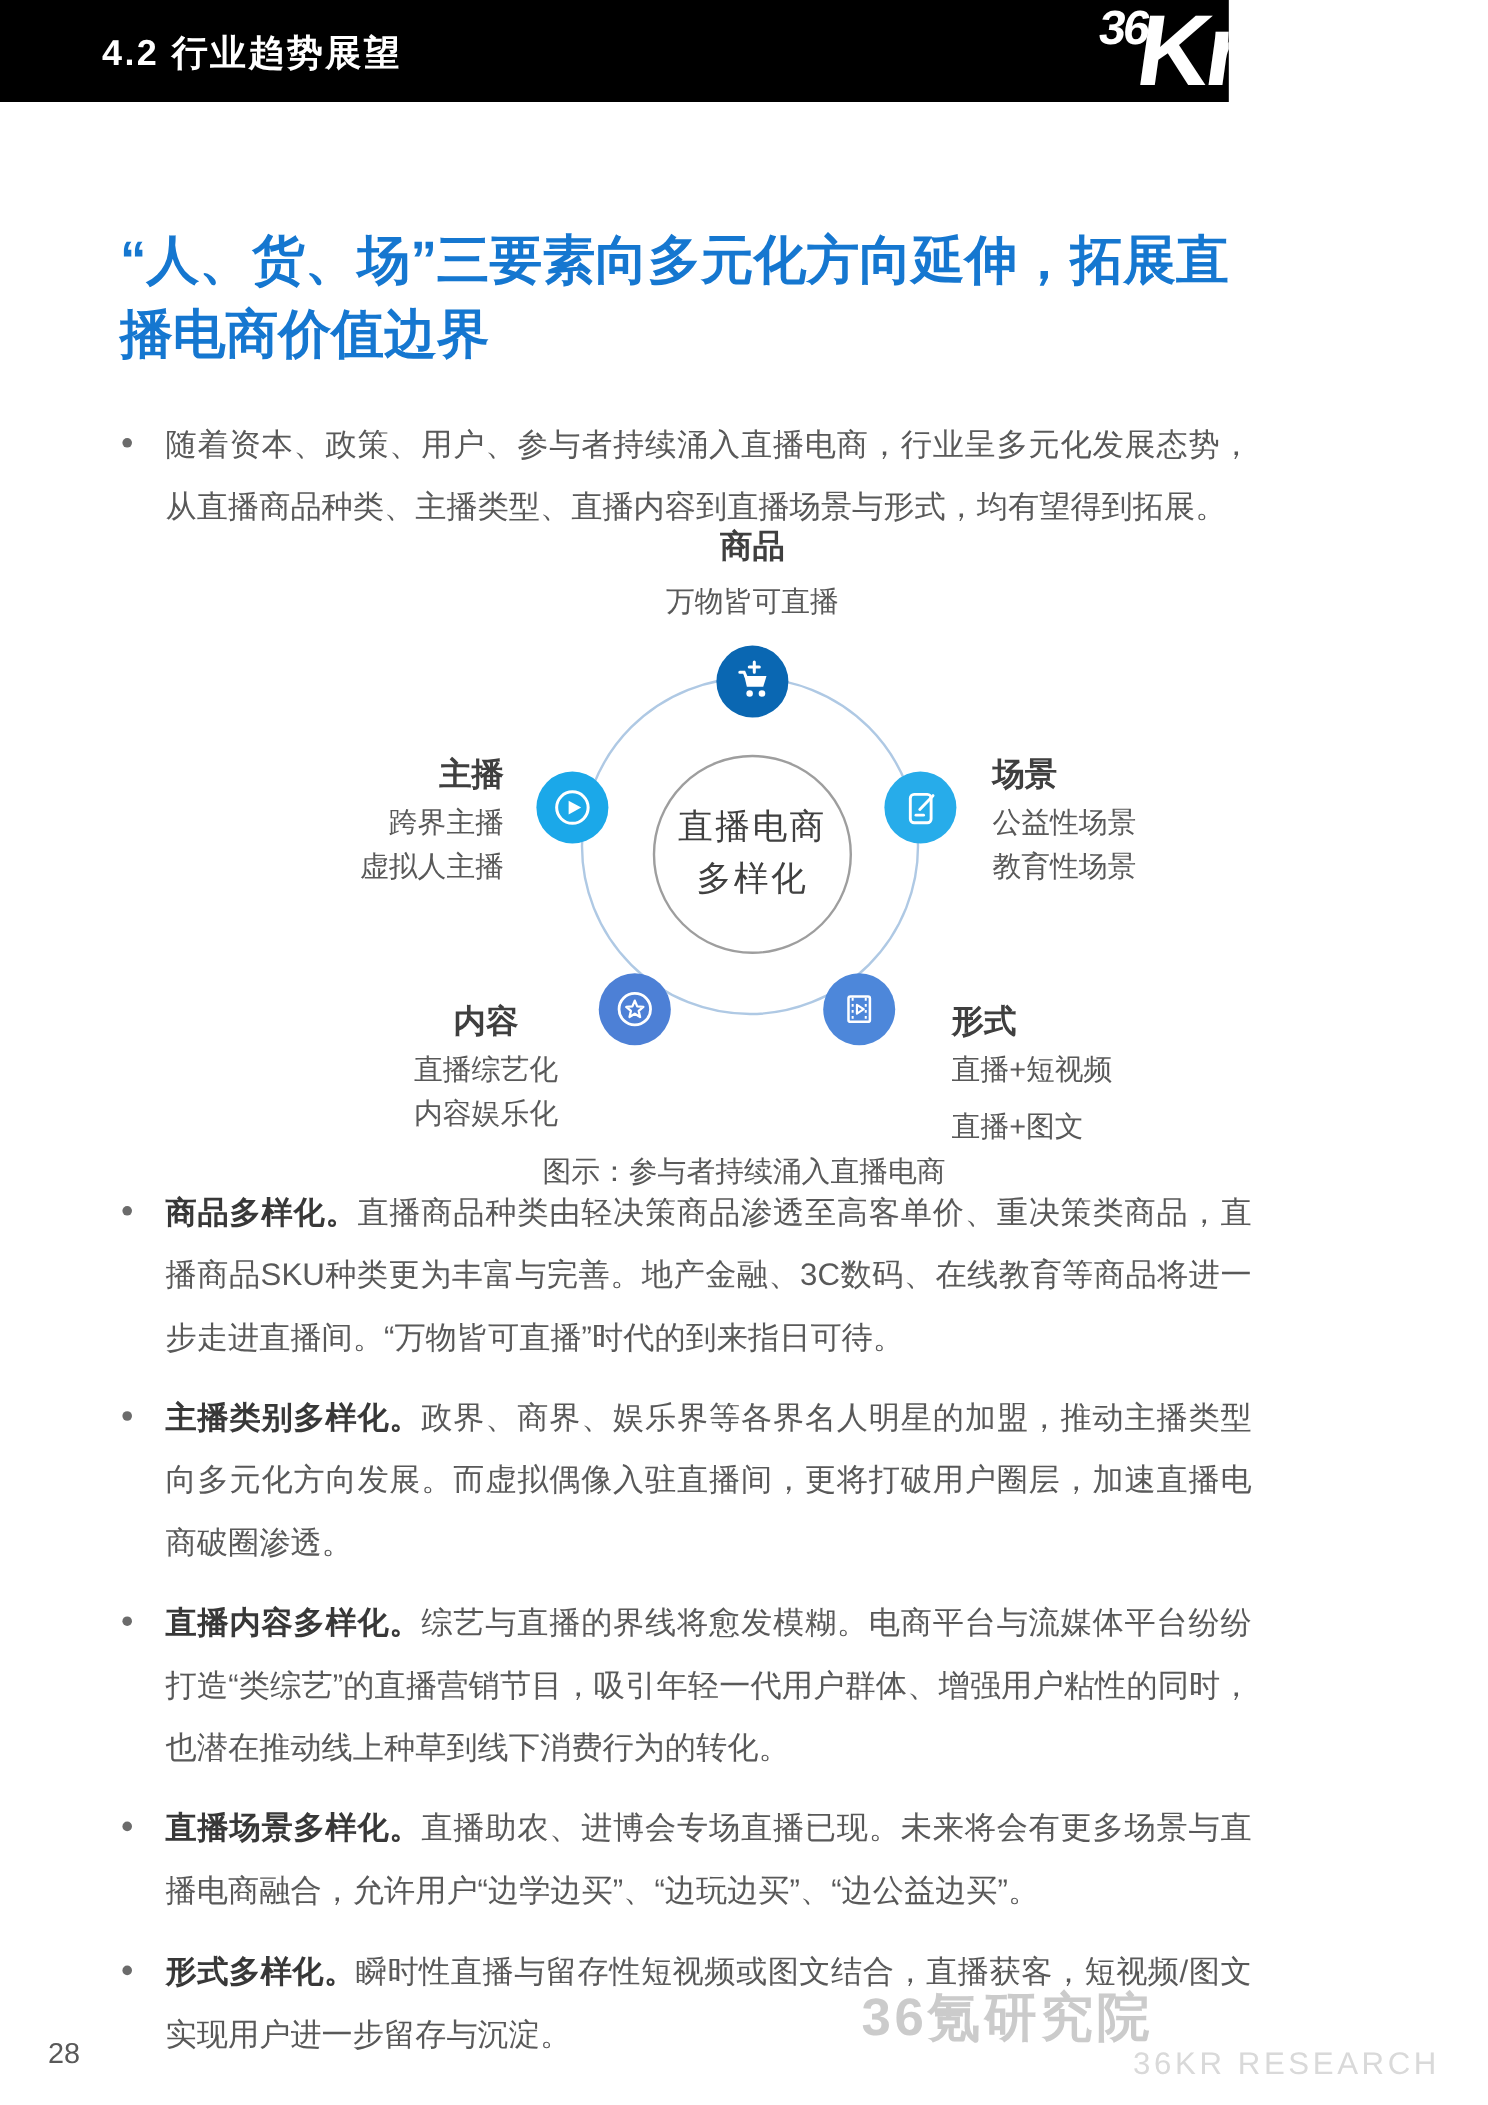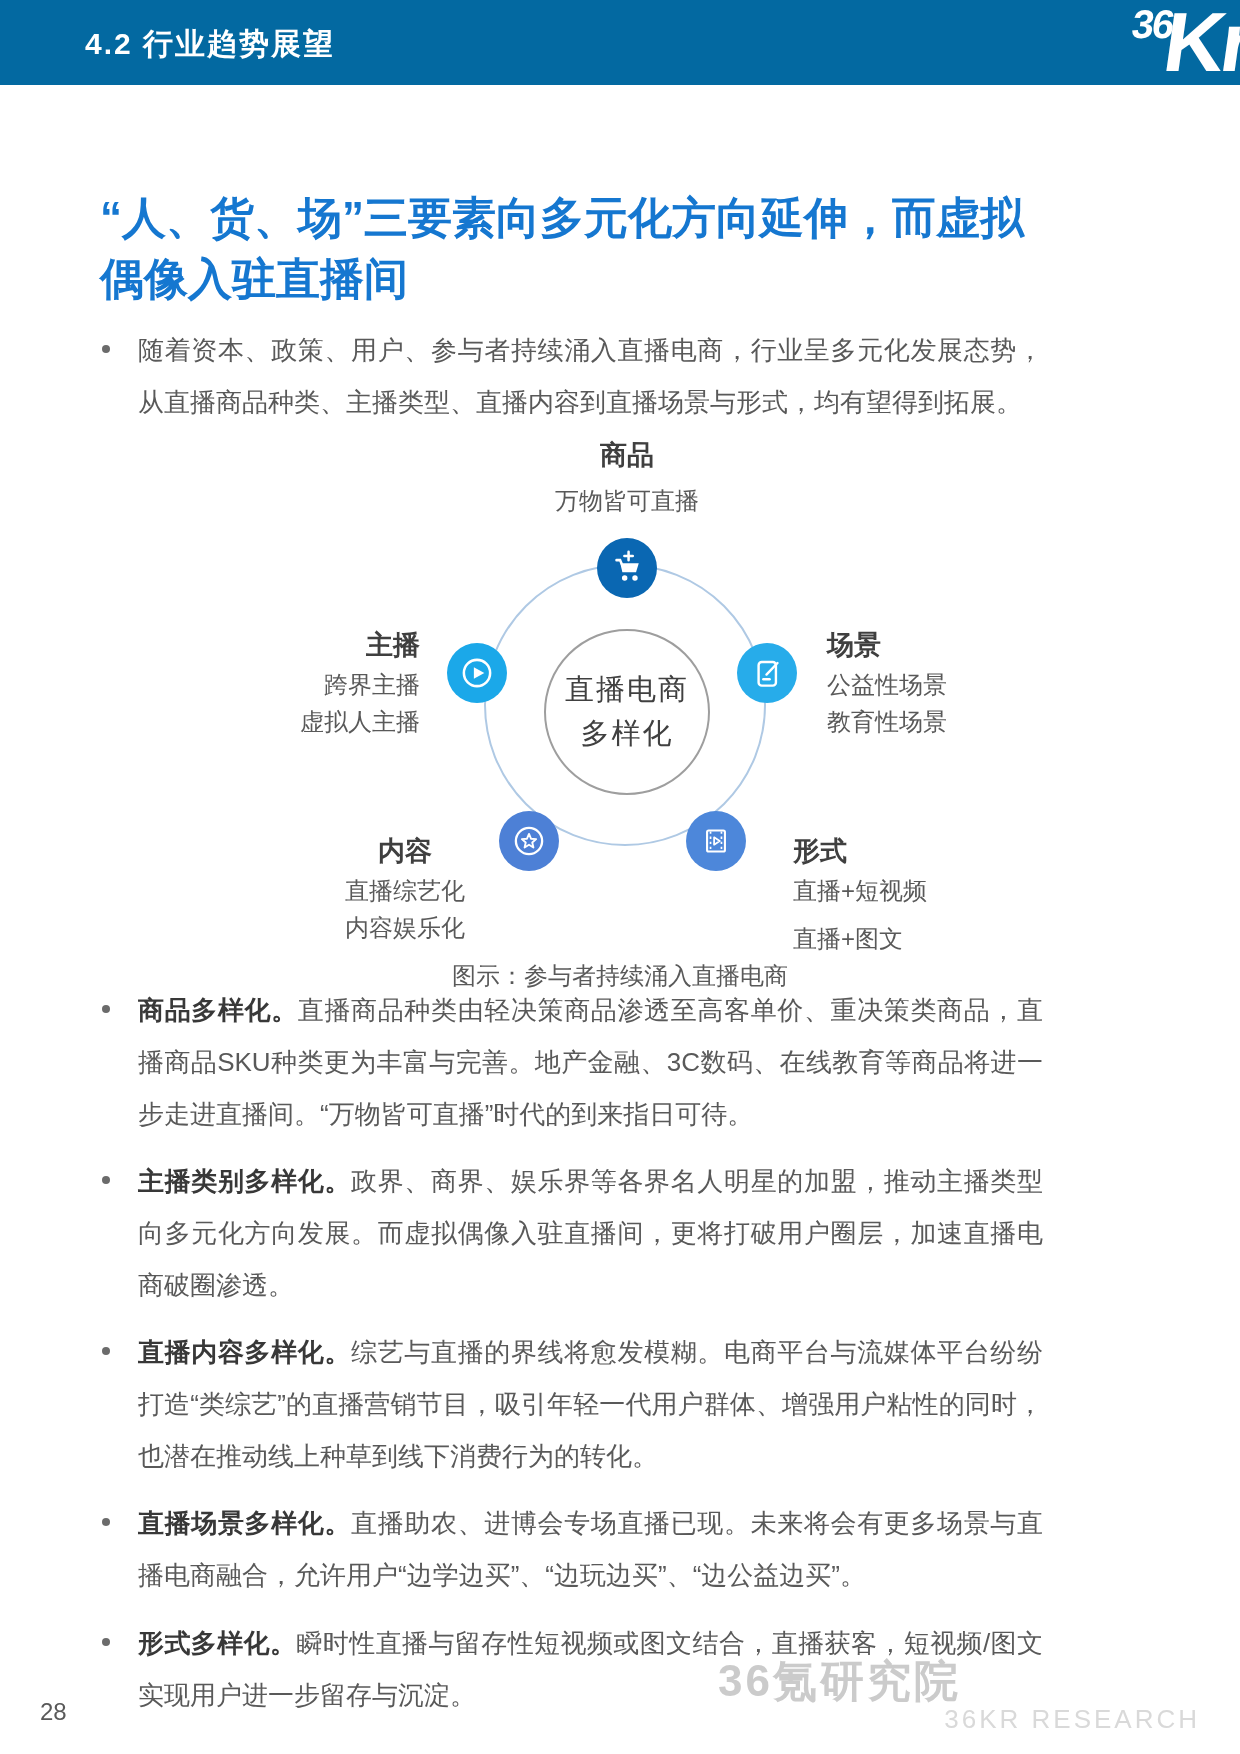--- a/index.html
+++ b/index.html
@@ -4,22 +4,22 @@
 <style>
   html,body{margin:0;padding:0;}
   body{
     width:1240px;height:1754px;position:relative;overflow:hidden;
     background:#ffffff;
     font-family:"Liberation Sans", sans-serif;
     -webkit-font-smoothing:antialiased;
   }
   
   .header{
-    position:absolute;left:0;top:0;width:1240px;height:85px;
-    background:#0369a1;overflow:hidden;
+    position:absolute;left:0;top:0;width:1024px;height:85px;
+    background:#000000;overflow:hidden;
   }
   .header-title{
     position:absolute;left:85px;top:24px;
     color:#ffffff;font-size:30px;font-weight:bold;letter-spacing:2px;
   }
   .logo{
     position:absolute;right:-6px;top:0;width:170px;height:85px;
     color:#ffffff;transform:skewX(-8deg);
   }
   .logo .logo-36{
@@ -41,21 +41,21 @@
   .bullet .dot{
     position:absolute;left:2px;top:21px;width:8px;height:8px;border-radius:50%;
     background:#6b6b6b;
   }
   .bullet p{
     margin:0 0 0 38px;width:905px;
     color:#595959;font-size:26px;line-height:52px;
     word-break:break-all;text-align:justify;
   }
   .bullet p .lead{color:#383838;font-weight:bold;}
-  .b-intro{top:324px;}
+  .b-intro{top:344px;}
   .b1{top:984px;}
   .b2{top:1155px;}
   .b3{top:1326px;}
   .b4{top:1497px;}
   .b5{top:1617px;}
   
   .diagram{position:absolute;left:0;top:405px;width:1240px;height:610px;}
   .diagram svg.rings{position:absolute;left:0;top:0;}
   .dg-text{position:absolute;white-space:nowrap;}
   .dg-label{color:#3f3f3f;font-size:27px;font-weight:bold;}
@@ -92,21 +92,21 @@
 <body>
 
 <div class="header">
   <div class="header-title">4.2 行业趋势展望</div>
   <div class="logo">
     <span class="logo-36">36</span>
     <span class="logo-kr">Kr</span>
   </div>
 </div>
 
-<h1 class="doc-title">“人、货、场”三要素向多元化方向延伸，而虚拟偶像入驻直播间</h1>
+<h1 class="doc-title">“人、货、场”三要素向多元化方向延伸，拓展直播电商价值边界</h1>
 
 <div class="bullet b-intro">
   <span class="dot"></span>
   <p><span>随着资本、政策、用户、参与者持续涌入直播电商，行业呈多元化发展态势，从直播商品种类、主播类型、直播内容到直播场景与形式，均有望得到拓展。</span></p>
 </div>
 
 <div class="diagram">
   <svg class="rings" width="1240" height="610">
     <circle cx="625" cy="300" r="140" fill="none" stroke="#AFC9E4" stroke-width="2"></circle>
     <circle cx="627" cy="307" r="82" fill="#ffffff" stroke="#9E9E9E" stroke-width="2"></circle>

